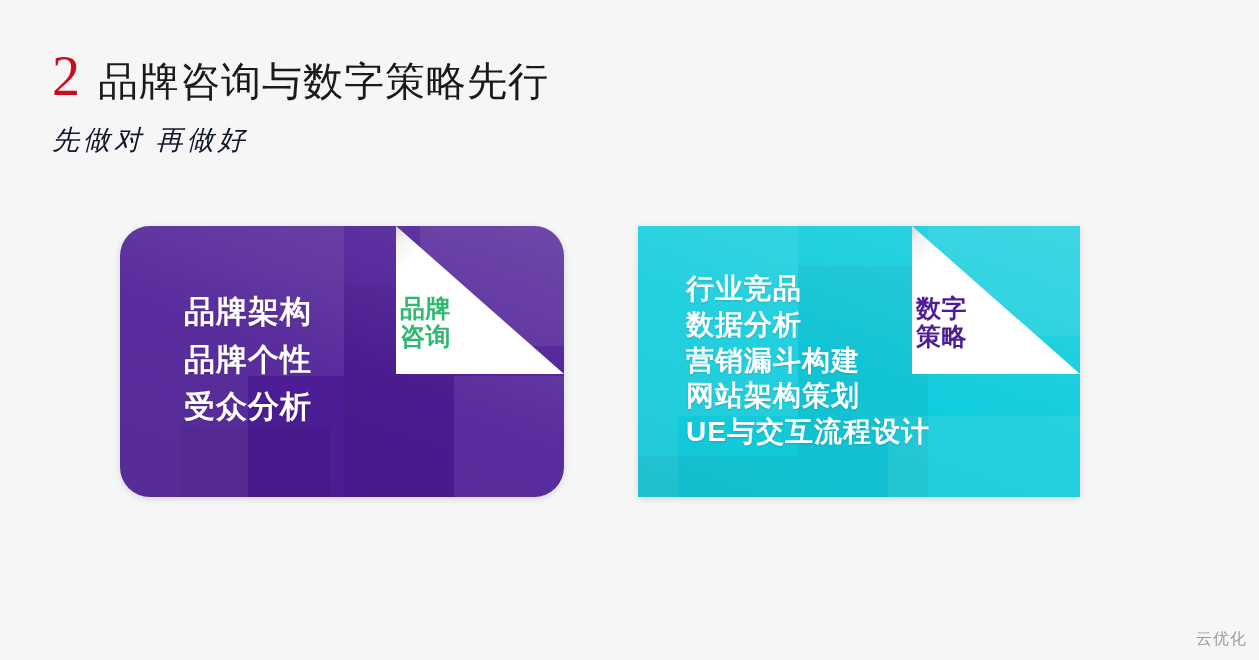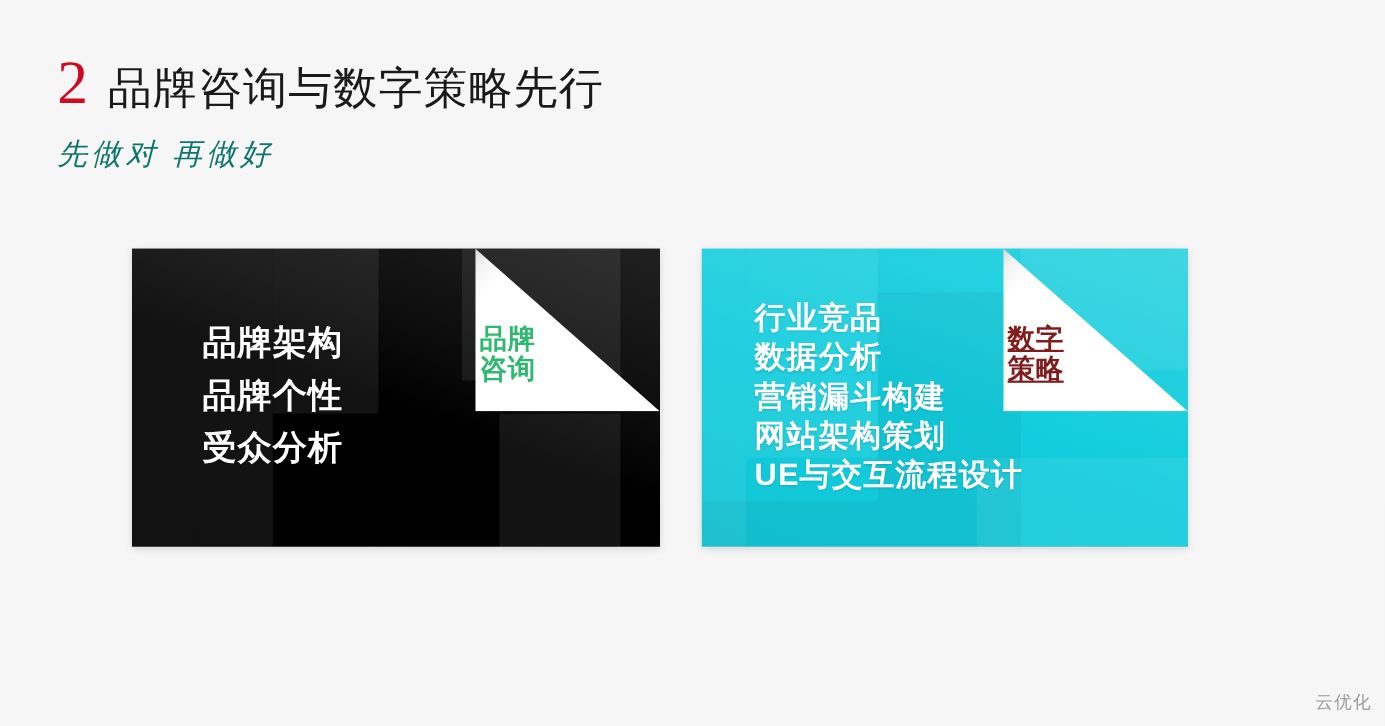--- a/index.html
+++ b/index.html
@@ -38,40 +38,41 @@
   .title-text {
     font-size: 40px;
     line-height: 1.05;
     color: #1a1a1a;
     font-weight: 400;
     letter-spacing: 1px;
   }
   .subtitle {
     margin-top: 18px;
     font-size: 27px;
-    color: #0f766e;
+    color: #0f172a;
     font-weight: 400;
-    font-family: Liberation Sans, sans-serif;
+    font-family: Liberation Serif, serif;
     font-style: italic;
     letter-spacing: 4px;
   }
 
   
   .card {
     position: absolute;
     top: 226px;
     height: 271px;
     box-sizing: border-box;
     overflow: hidden;
     box-shadow: 0 2px 7px rgba(0,0,0,0.13);
   }
   .card-green {
     left: 120px;
-    width: 480px;
-    background: #000000;
+    width: 444px;
+    background: #4c1d95;
+    border-radius: 30px;
   }
   .card-cyan {
     left: 638px;
     width: 442px;
     background: #12cddd;
   }
 
   
   .mosaic {
     position: absolute;
@@ -130,21 +131,21 @@
     right: 78px;
     width: 86px;
     text-align: left;
     font-size: 25px;
     line-height: 1.12;
     font-weight: 700;
     letter-spacing: 0.5px;
     pointer-events: none;
   }
   .card-green .fold-label { color: #2eb870; }
-  .card-cyan  .fold-label { color: #7f1d1d; text-decoration: underline; }
+  .card-cyan  .fold-label { color: #4c1d95; }
 
   
   .card-list {
     position: absolute;
     left: 0;
     top: 0;
     width: 100%;
     height: 100%;
     box-sizing: border-box;
     display: flex;

